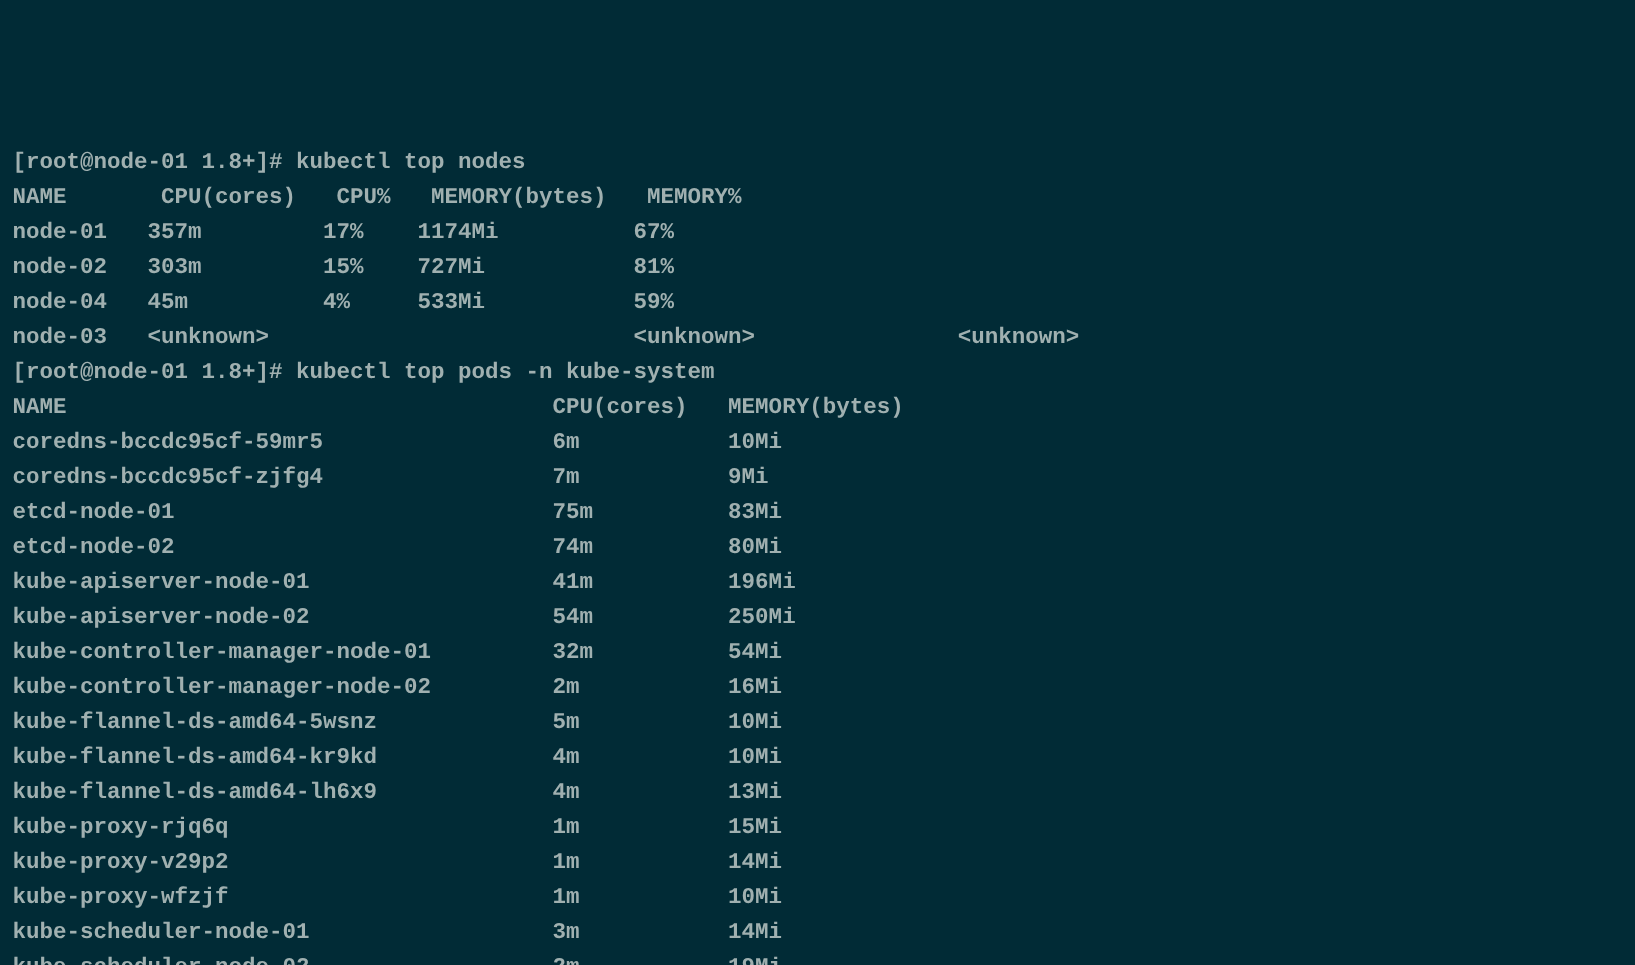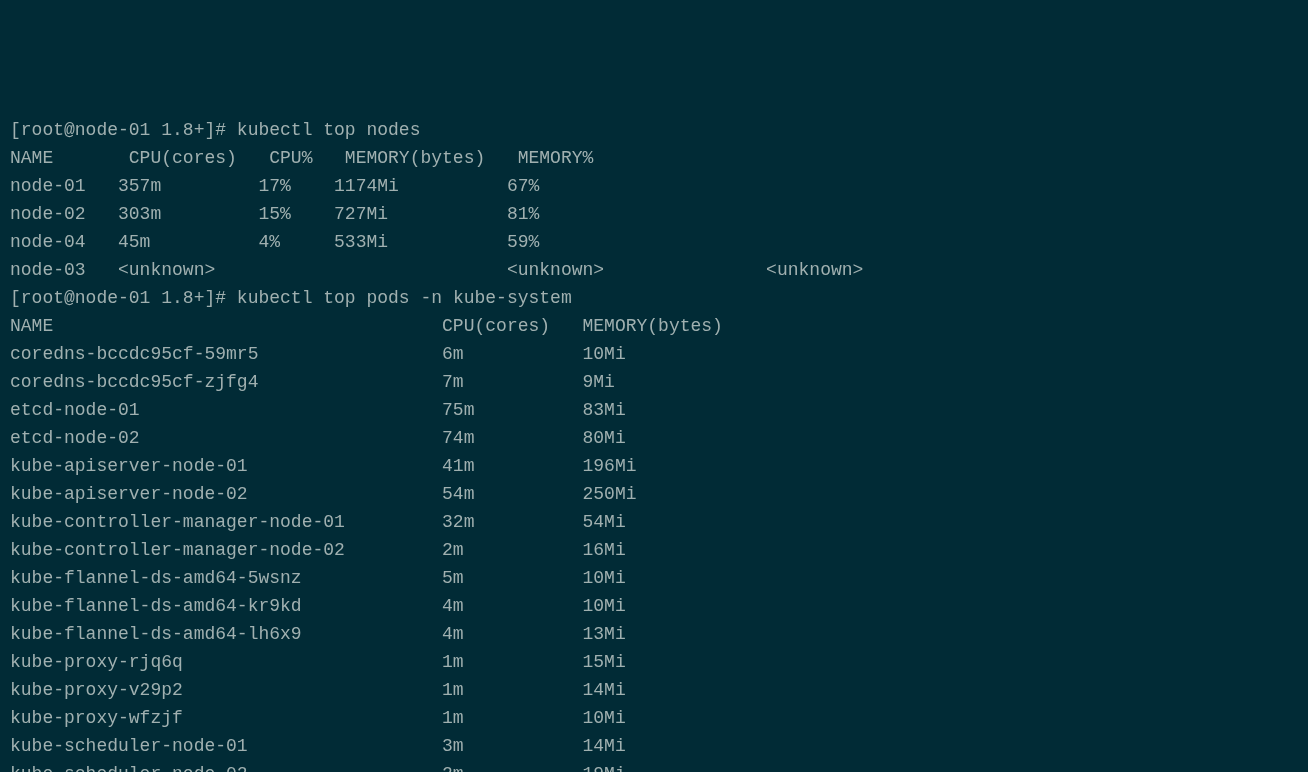--- a/index.html
+++ b/index.html
@@ -14,20 +14,21 @@
       font-size: 18px;
       line-height: 28px;
       padding: 4px 10px;
       white-space: pre;
       width: 1308px;
       height: 772px;
       overflow: hidden;
     }
     .line {
       display: block;
+      font-weight: bold;
     }
   </style>
 </head>
 <body>
 
 
 
 <div><span class="line"><span>[root@node-01 1.8+]# </span><span>kubectl top nodes</span></span><span class="line">NAME       CPU(cores)   CPU%   MEMORY(bytes)   MEMORY%</span><span class="line">node-01   357m         17%    1174Mi          67%</span><span class="line">node-02   303m         15%    727Mi           81%</span><span class="line">node-04   45m          4%     533Mi           59%</span><span class="line">node-03   &lt;unknown&gt;                           &lt;unknown&gt;               &lt;unknown&gt;</span><span class="line"><span>[root@node-01 1.8+]# </span><span>kubectl top pods -n kube-system</span></span><span class="line">NAME                                    CPU(cores)   MEMORY(bytes)</span><span class="line">coredns-bccdc95cf-59mr5                 6m           10Mi</span><span class="line">coredns-bccdc95cf-zjfg4                 7m           9Mi</span><span class="line">etcd-node-01                            75m          83Mi</span><span class="line">etcd-node-02                            74m          80Mi</span><span class="line">kube-apiserver-node-01                  41m          196Mi</span><span class="line">kube-apiserver-node-02                  54m          250Mi</span><span class="line">kube-controller-manager-node-01         32m          54Mi</span><span class="line">kube-controller-manager-node-02         2m           16Mi</span><span class="line">kube-flannel-ds-amd64-5wsnz             5m           10Mi</span><span class="line">kube-flannel-ds-amd64-kr9kd             4m           10Mi</span><span class="line">kube-flannel-ds-amd64-lh6x9             4m           13Mi</span><span class="line">kube-proxy-rjq6q                        1m           15Mi</span><span class="line">kube-proxy-v29p2                        1m           14Mi</span><span class="line">kube-proxy-wfzjf                        1m           10Mi</span><span class="line">kube-scheduler-node-01                  3m           14Mi</span><span class="line">kube-scheduler-node-02                  2m           19Mi</span></div>
 
 

